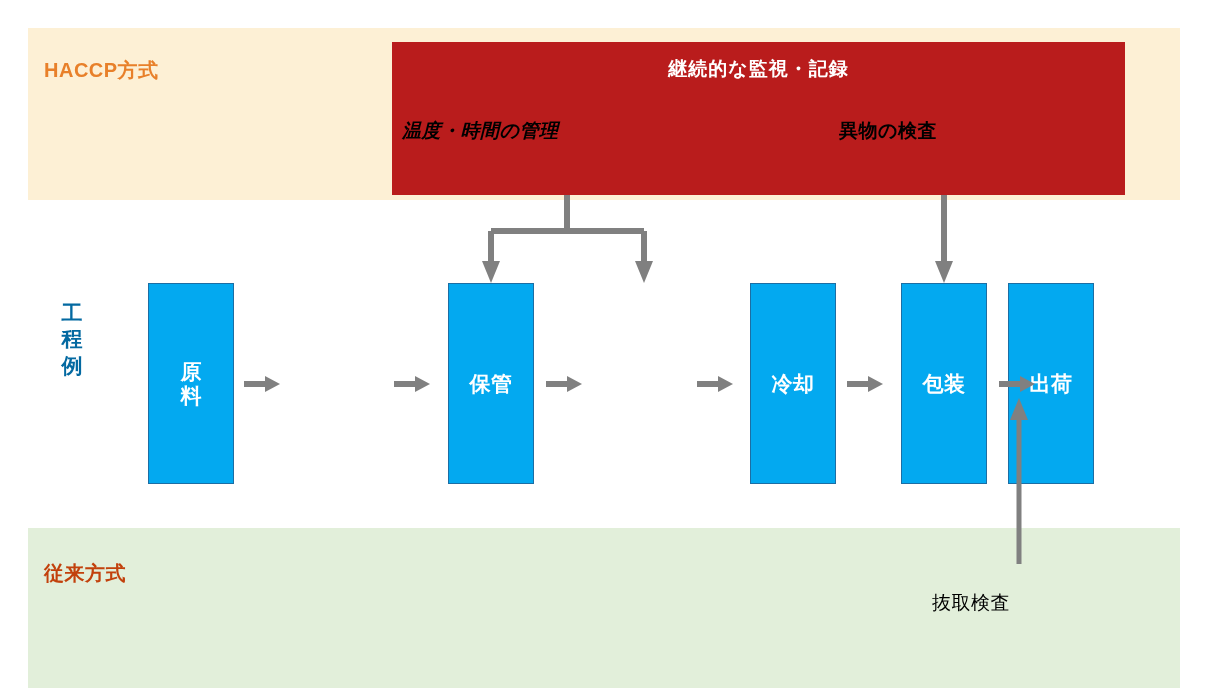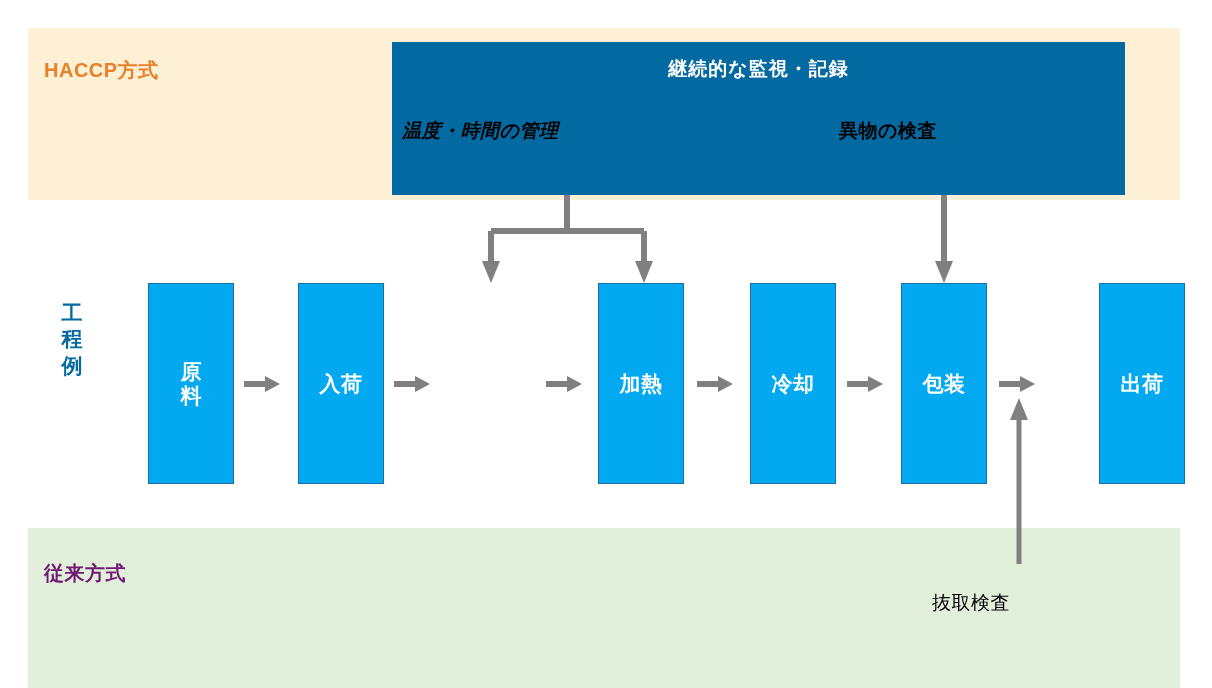--- a/index.html
+++ b/index.html
@@ -42,31 +42,31 @@
     white-space: nowrap;
   }
   #haccp-label {
     left: 44px;
     top: 57px;
     color: #e8802a;
   }
   #legacy-label {
     left: 44px;
     top: 560px;
-    color: #701a75;
+    color: #c2410c;
   }
 
   
   #monitor-banner {
     position: absolute;
     left: 392px;
     top: 42px;
     width: 733px;
     height: 153px;
-    background: #0369a1;
+    background: #b91c1c;
   }
   #monitor-title {
     position: absolute;
     left: 0;
     top: 14px;
     width: 100%;
     text-align: center;
     color: #ffffff;
     font-size: 19px;
     font-weight: bold;
@@ -186,33 +186,30 @@
   <svg id="single-connector" viewBox="0 0 30 90">
     <path d="M 14 0 L 14 68" stroke="#808080" stroke-width="6" fill="none"></path>
     <polygon points="14,88 5,66 23,66" fill="#808080"></polygon>
   </svg>
 
   <div id="process-group-label">工程例</div>
 
   <div class="proc-box" style="left:148px">
     <span class="proc-label stacked">原料</span>
   </div>
-  <div class="proc-box" style="left:298px">
-    <span class="proc-label">入荷</span>
-  </div>
-  <div class="proc-box" style="left:598px">
-    <span class="proc-label">加熱</span>
+  <div class="proc-box" style="left:448px">
+    <span class="proc-label">保管</span>
   </div>
   <div class="proc-box" style="left:750px">
     <span class="proc-label">冷却</span>
   </div>
   <div class="proc-box" style="left:901px">
     <span class="proc-label">包装</span>
   </div>
-  <div class="proc-box" style="left:1099px">
+  <div class="proc-box" style="left:1008px">
     <span class="proc-label">出荷</span>
   </div>
 
   <svg class="flow-arrow" style="left:244px" viewBox="0 0 36 18">
     <path d="M 0 9 L 24 9" stroke="#808080" stroke-width="6" fill="none"></path>
     <polygon points="36,9 21,1 21,17" fill="#808080"></polygon>
   </svg>
   <svg class="flow-arrow" style="left:394px" viewBox="0 0 36 18">
     <path d="M 0 9 L 24 9" stroke="#808080" stroke-width="6" fill="none"></path>
     <polygon points="36,9 21,1 21,17" fill="#808080"></polygon>

